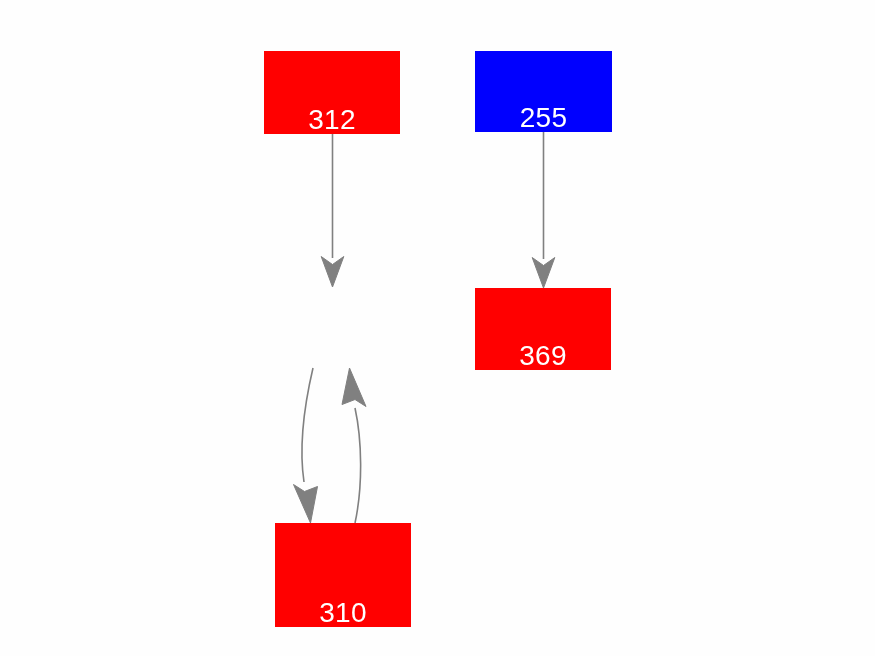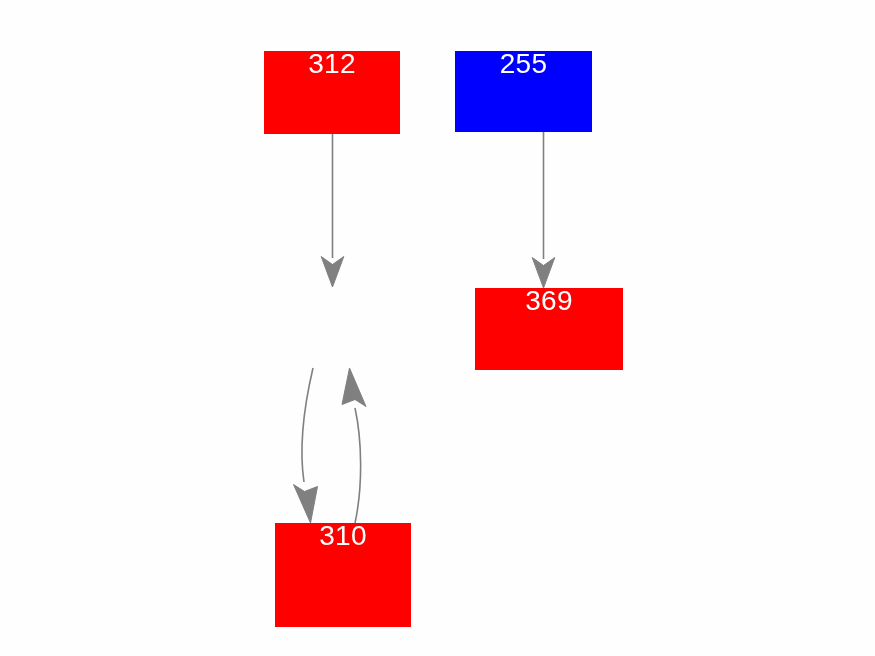--- a/index.html
+++ b/index.html
@@ -22,21 +22,21 @@
   #edge-layer {
     position: absolute;
     left: 0;
     top: 0;
     width: 875px;
     height: 656px;
   }
   .graph-node {
     position: absolute;
     display: flex;
-    align-items: flex-start;
+    align-items: flex-end;
     justify-content: center;
     box-sizing: border-box;
     color: #ffffff;
     font-family: "Liberation Sans", sans-serif;
     font-size: 28px;
     font-weight: 400;
     line-height: 1;
     letter-spacing: 0.3px;
     user-select: none;
   }
@@ -70,26 +70,26 @@
     <g>
       <path d="M 355,523 C 363,486 362,440 355,408" fill="none" stroke="#808080" stroke-width="1.6"></path>
       <path d="M 349.5,368 L 366,406.5 L 355,399.5 L 342,404.5 Z" fill="#808080" stroke="#808080" stroke-width="1"></path>
     </g>
   </svg>
 
   <div class="graph-node" style="left:264px; top:51px; width:136px; height:83px; background:#ff0000;">
     <span class="node-label">312</span>
   </div>
 
-  <div class="graph-node" style="left:455px; top:51px; width:137px; height:81px; background:#0000ff;">
+  <div class="graph-node" style="left:475px; top:51px; width:137px; height:81px; background:#0000ff;">
     <span class="node-label">255</span>
   </div>
 
 
-  <div class="graph-node" style="left:475px; top:288px; width:148px; height:82px; background:#ff0000;">
+  <div class="graph-node" style="left:475px; top:288px; width:136px; height:82px; background:#ff0000;">
     <span class="node-label">369</span>
   </div>
 
   <div class="graph-node" style="left:275px; top:523px; width:136px; height:104px; background:#ff0000;">
     <span class="node-label">310</span>
   </div>
 
 </div>
 
 </body></html>

